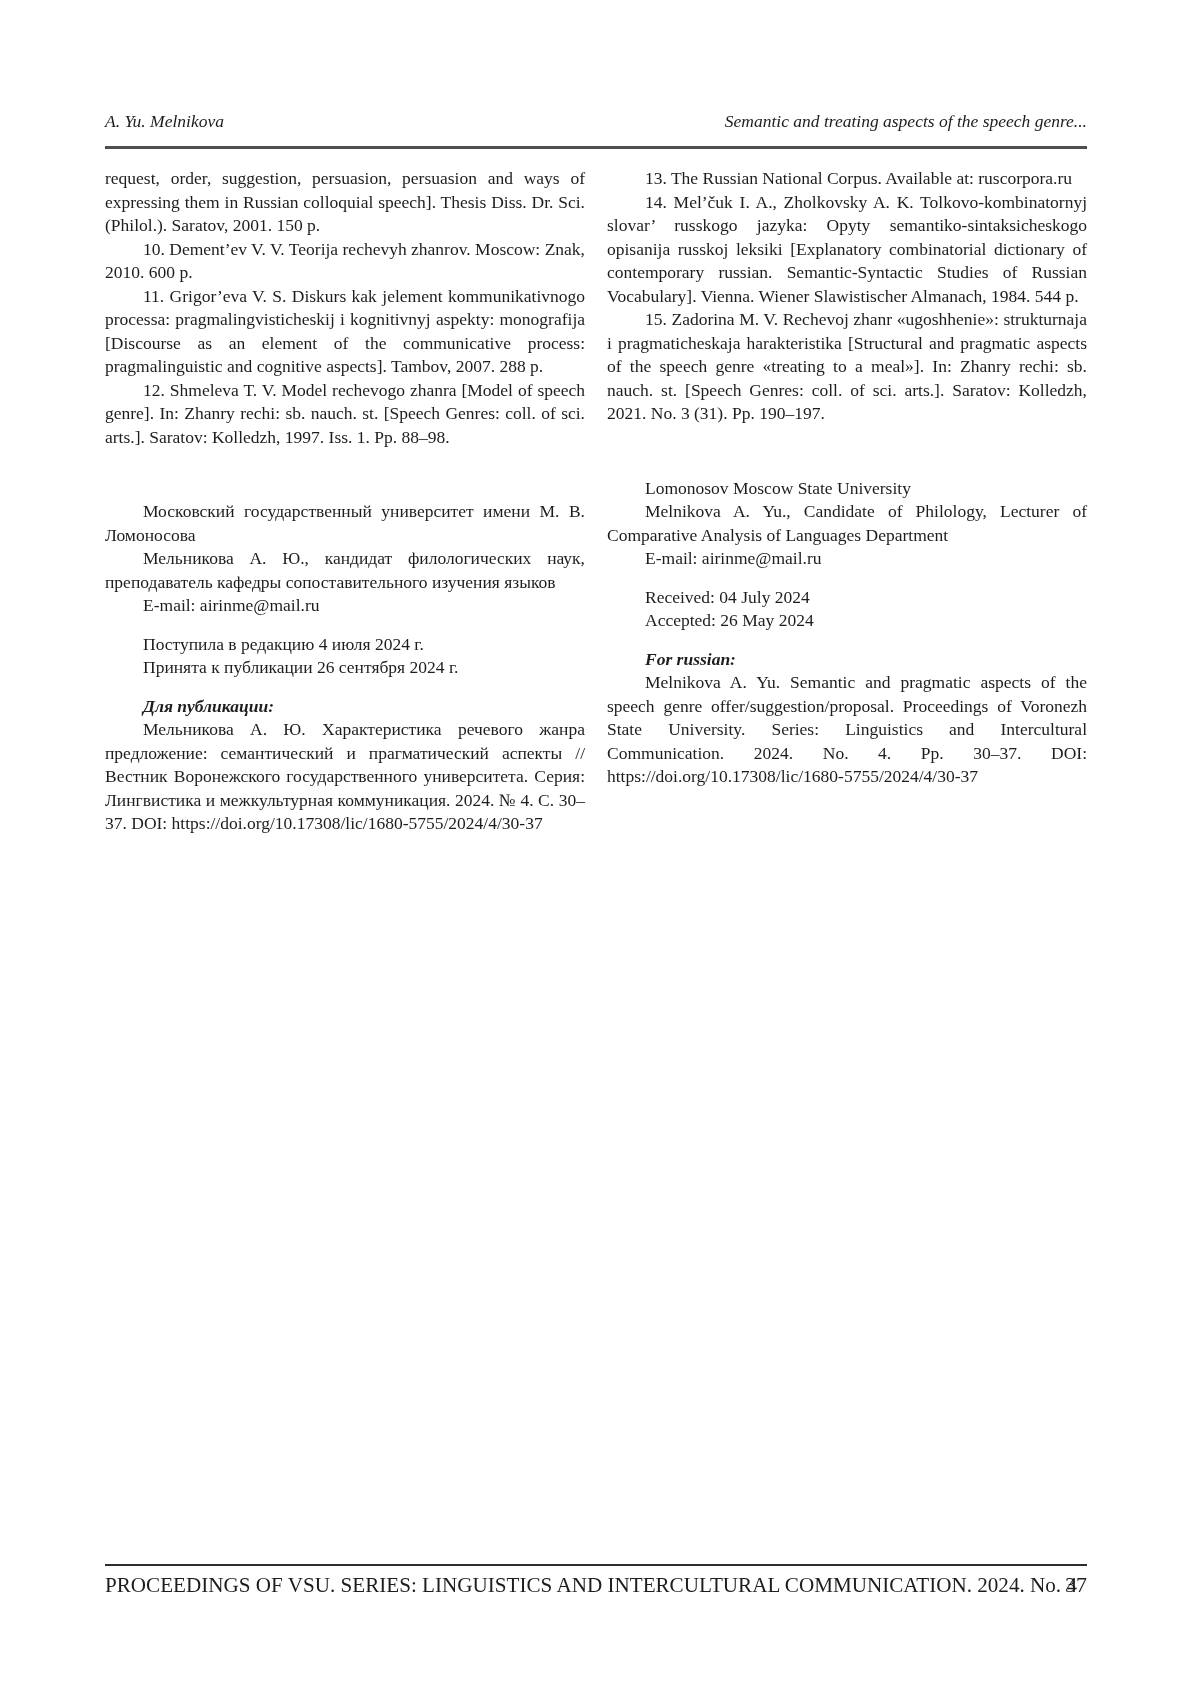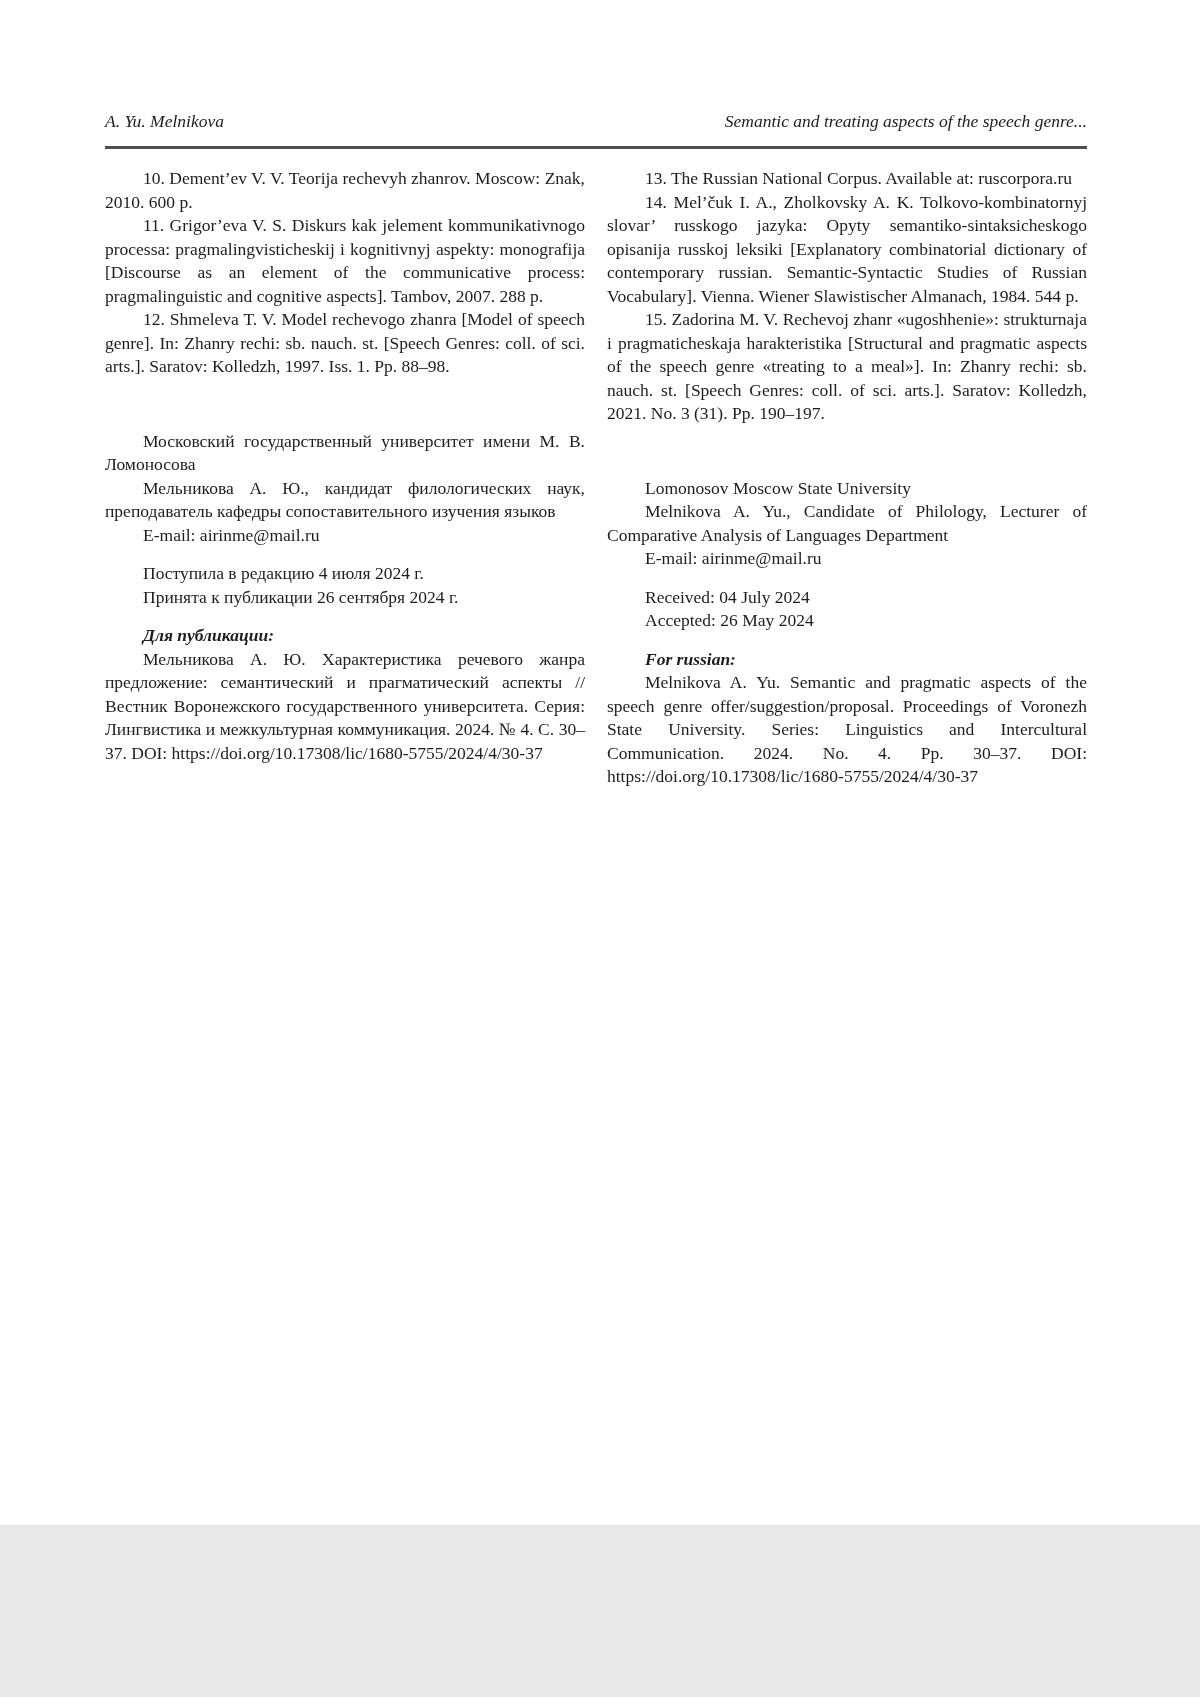--- a/index.html
+++ b/index.html
@@ -1,19 +1,19 @@
 <!DOCTYPE html>
 <html><head>
 <meta charset="utf-8">
 <style>
   html, body { margin: 0; padding: 0; background: #e8e8e8; }
   .page {
     position: relative;
     width: 1200px;
-    height: 1525px;
+    height: 1697px;
     background: #ffffff;
     font-family: "Liberation Serif", serif;
     color: #1d1d1d;
     overflow: hidden;
   }
   
   .header {
     position: absolute;
     left: 105px;
     top: 110px;
@@ -93,20 +93,21 @@
 
   <div class="header">
     <span>A. Yu. Melnikova</span>
     <span>Semantic and treating aspects of the speech genre...</span>
   </div>
   <div class="header-rule"></div>
 
   <div class="columns">
     <div class="column">
         <div class="block" data-block="references">
+          <p class="para"><span class="run run-regular">request, order, suggestion, persuasion, persuasion and ways of expressing them in Russian colloquial speech]. Thesis Diss. Dr. Sci. (Philol.). Saratov, 2001. 150 p.</span></p>
           <p class="para indent"><span class="run run-regular">10. Dement’ev V. V. </span><span class="run run-italic">Teorija rechevyh zhanrov</span><span class="run run-regular">. Moscow: Znak, 2010. 600 p.</span></p>
           <p class="para indent"><span class="run run-regular">11. Grigor’eva V. S. </span><span class="run run-italic">Diskurs kak jelement kommunikativnogo processa: pragmalingvisticheskij i kognitivnyj aspekty</span><span class="run run-regular">: monografija [Discourse as an element of the communicative process: pragmalinguistic and cognitive aspects]. Tambov, 2007. 288 p.</span></p>
           <p class="para indent"><span class="run run-regular">12. Shmeleva T. V. Model rechevogo zhanra [Model of speech genre]. In: </span><span class="run run-italic">Zhanry rechi: sb. nauch. st.</span><span class="run run-regular"> [Speech Genres: coll. of sci. arts.]. Saratov: Kolledzh, 1997. Iss. 1. Pp. 88–98.</span></p>
         </div>
         <div class="block" data-block="affiliation">
           <p class="para indent"><span class="run run-italic">Московский государственный университет имени М. В. Ломоносова</span></p>
           <p class="para indent"><span class="run run-italic">Мельникова А. Ю., кандидат филологических наук, преподаватель кафедры сопоставительного изучения языков</span></p>
           <p class="para indent"><span class="run run-italic">E-mail: airinme@mail.ru</span></p>
         </div>
         <div class="block" data-block="dates">

